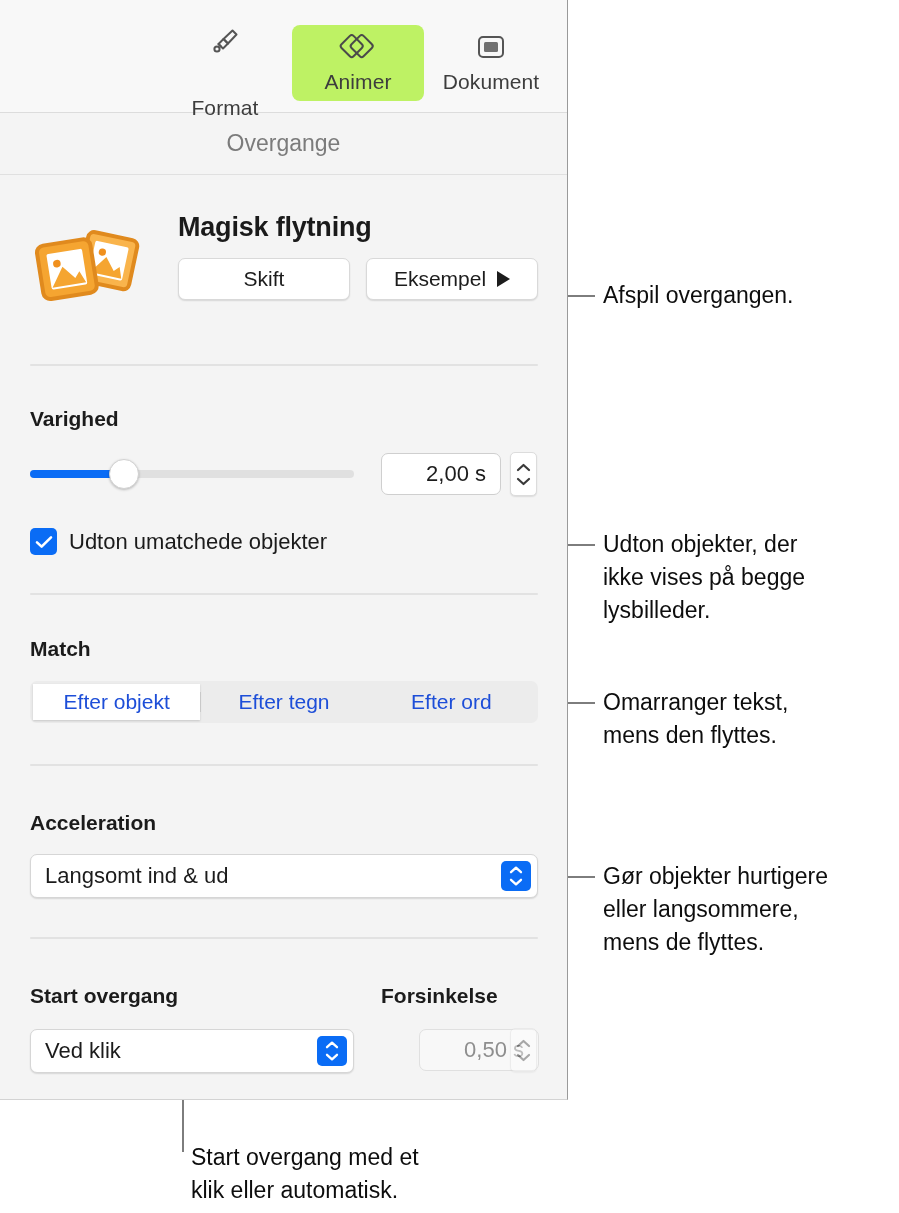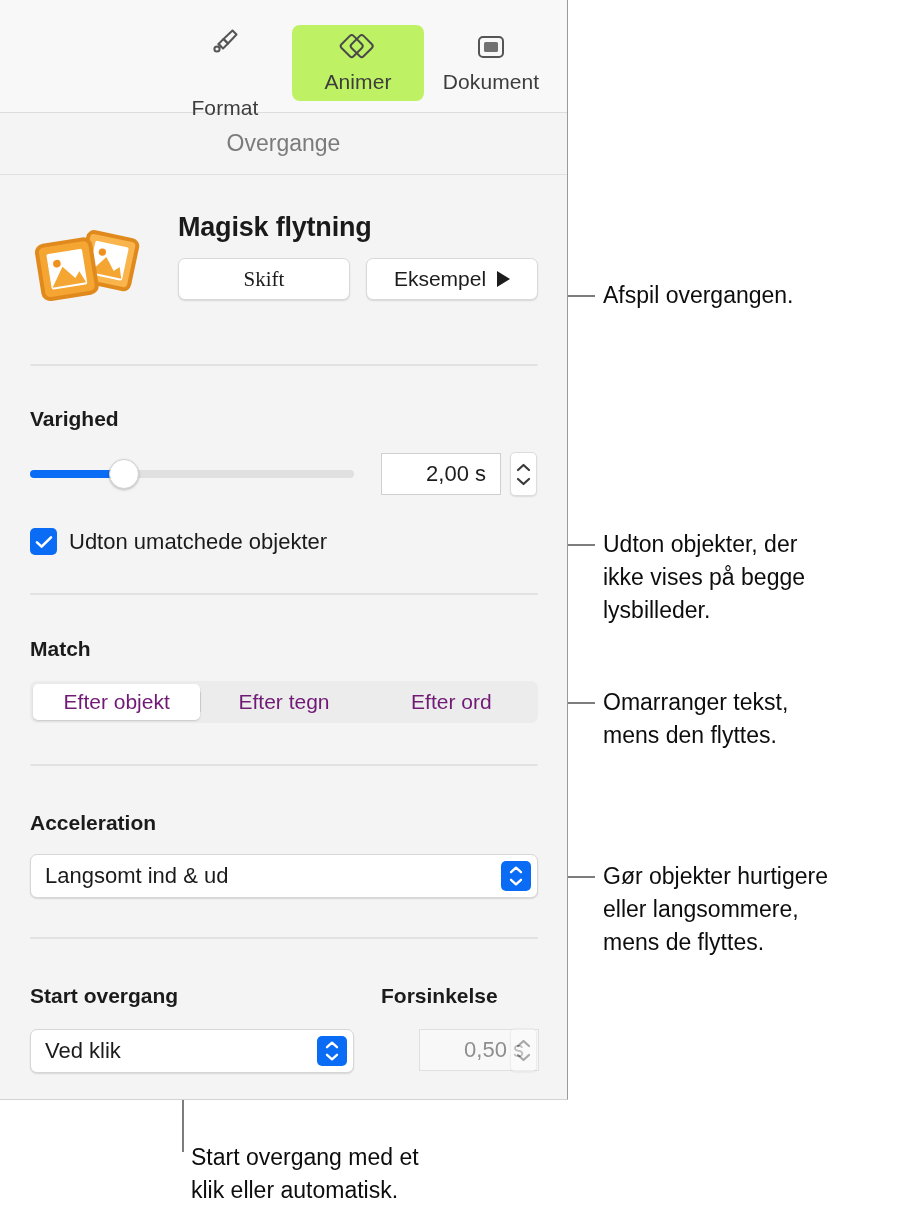--- a/index.html
+++ b/index.html
@@ -114,21 +114,21 @@
     border-radius: 7px;
     box-shadow: 0 1px 1.5px rgba(0,0,0,.12);
     display: flex;
     align-items: center;
     justify-content: center;
     font-size: 21px;
     color: #1c1c1c;
     box-sizing: border-box;
     cursor: default;
   }
-  #btn-skift    { left: 178px; top: 62px; width: 172px; font-family: Liberation Serif, serif; }
+  #btn-skift    { left: 178px; top: 62px; width: 172px; }
   #btn-eksempel { left: 366px; top: 62px; width: 172px; gap: 11px; }
   .play-tri {
     width: 0; height: 0;
     border-left: 13px solid #1c1c1c;
     border-top: 8px solid transparent;
     border-bottom: 8px solid transparent;
   }
 
   
   .sep {
@@ -189,21 +189,21 @@
     box-shadow: 0 1px 2.5px rgba(0,0,0,.24);
     box-sizing: border-box;
   }
 
   
   .numfield {
     position: absolute;
     height: 42px;
     background: #ffffff;
     border: 1px solid #cfcfcf;
-    border-radius: 0;
+    border-radius: 7px;
     display: flex;
     align-items: center;
     justify-content: flex-end;
     padding-right: 14px;
     font-size: 22px;
     color: #1c1c1c;
     box-sizing: border-box;
   }
   .numfield.disabled {
     background: #f8f8f8;
@@ -267,22 +267,22 @@
     box-sizing: border-box;
     padding: 3px;
   }
   #match-segments .seg {
     flex: 1;
     height: 36px;
     display: flex;
     align-items: center;
     justify-content: center;
     font-size: 21px;
-    color: #701a75;
-    border-radius: 5px;
+    color: #1d4ed8;
+    border-radius: 0;
     position: relative;
     cursor: default;
   }
   #match-segments .seg.selected {
     background: #ffffff;
     box-shadow: 0 1px 2px rgba(0,0,0,.16);
     font-weight: normal;
   }
   #match-segments .seg.divider-before::before {
     content: "";

